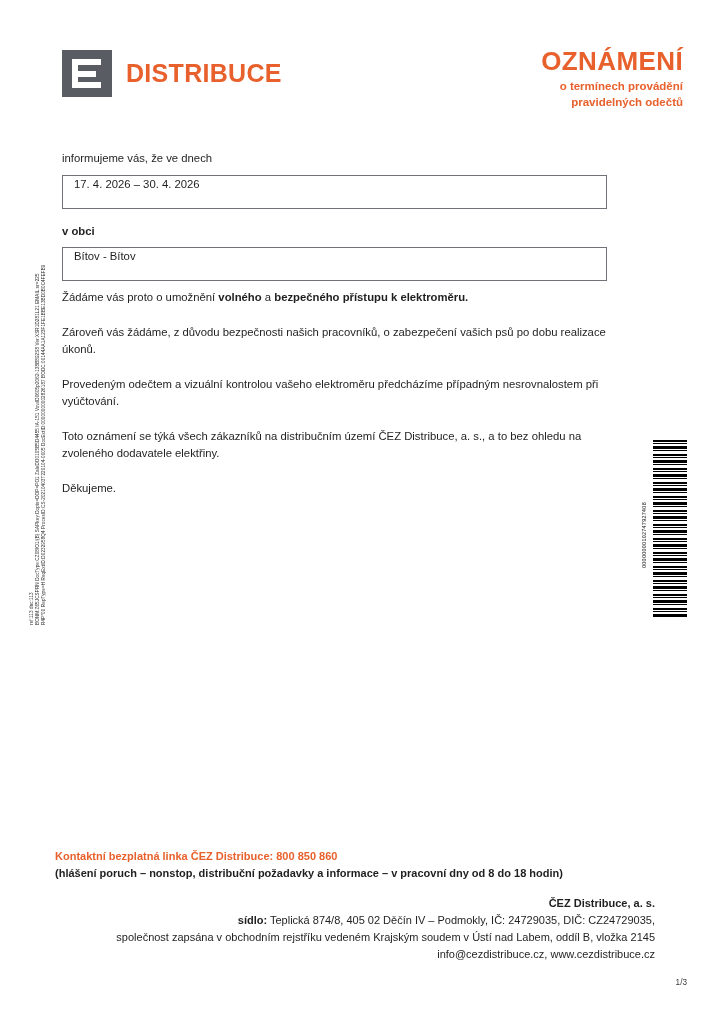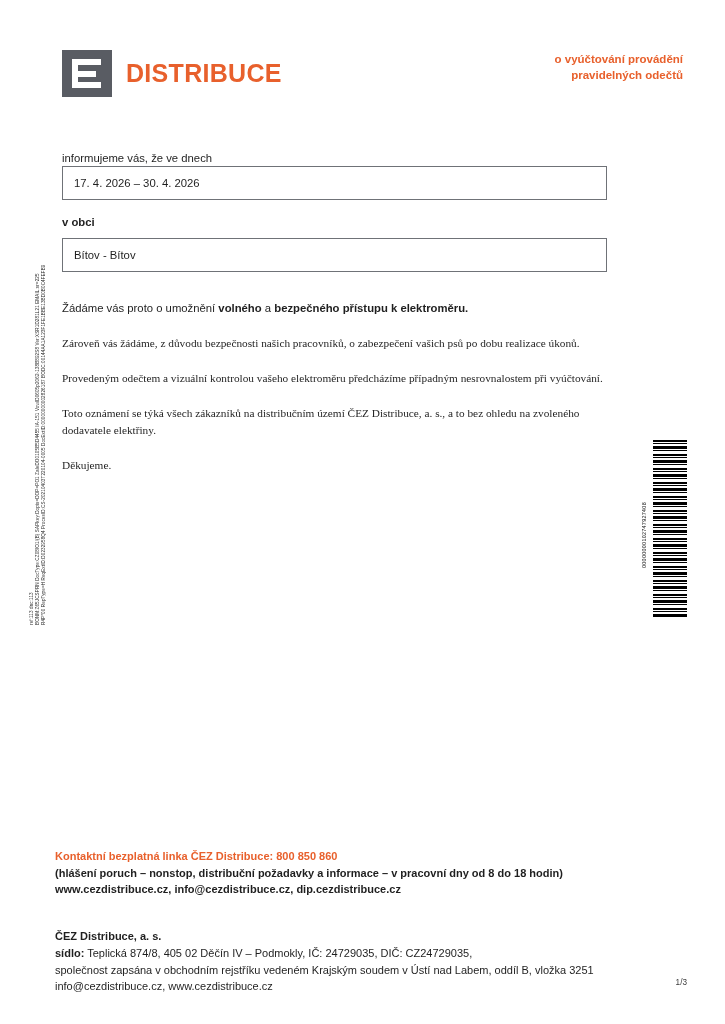--- a/index.html
+++ b/index.html
@@ -129,42 +129,42 @@
   .body-area {
     position: absolute;
     left: 62px;
     top: 150px;
     width: 545px;
     font-size: 11.3px;
     line-height: 1.45;
     color: #1f1f1f;
   }
   .greeting { margin-bottom: 18px; }
-  .intro    { }
+  .intro    { margin-bottom: 9px; }
 
   .field-box {
     border: 1px solid #6f7277;
     height: 34px;
     display: flex;
-    align-items: center;
+    align-items: flex-start;
     padding: 0 11px;
     font-size: 11.3px;
     color: #1f1f1f;
     background: #ffffff;
   }
 
   .lead-bold {
     font-weight: bold;
     margin-top: 14px;
     margin-bottom: 8px;
     line-height: 1.42;
   }
 
-  .para { margin-top: 28px; line-height: 1.5; }
-  .para.tight { margin-top: 18px; font-family: Liberation Serif, serif; }
+  .para { margin-top: 8px; line-height: 1.5; }
+  .para.tight { margin-top: 18px; }
   b { font-weight: bold; }
 
   
   .barcode-wrap {
     position: absolute;
     right: 38px;
     top: 440px;
     width: 46px;
     height: 178px;
   }
@@ -206,21 +206,21 @@
     width: 600px;
     font-size: 11px;
     line-height: 1.52;
     color: #1f1f1f;
   }
   .footer-hotline {
     color: #e8602c;
     font-weight: bold;
   }
   .footer-strong { font-weight: bold; }
-  .footer-block-2 { margin-top: 30px; }
+  .footer-block-2 { margin-top: 14px; text-align: right; }
   .page-num {
     position: absolute;
     right: 38px;
     top: 978px;
     font-size: 8.2px;
     color: #3a3a3a;
   }
 </style>
 </head>
 <body>
@@ -238,22 +238,23 @@
       <div class="logo-mark">
         <div class="bar-v"></div>
         <div class="bar-t"></div>
         <div class="bar-m"></div>
         <div class="bar-b"></div>
       </div>
       <div class="logo-word">DISTRIBUCE</div>
     </div>
 
     <div class="header-right">
+      <div class="notice-title">OZNÁMENÍ</div>
       <div class="notice-sub">
-        <div>o vyúčtování provádění</div>
+        <div>o termínech provádění</div>
         <div>pravidelných odečtů</div>
       </div>
     </div>
   </div>
 
   <div class="body-area">
 
 
     <div class="intro">informujeme vás, že ve dnech</div>
 
@@ -285,24 +286,23 @@
   <div class="barcode-wrap">
     <div class="barcode-num">
       <span>00000000102747927408</span>
     </div>
     <div class="barcode"></div>
   </div>
 
   <div class="footer">
     <div class="footer-hotline">Kontaktní bezplatná linka ČEZ Distribuce: 800 850 860</div>
     <div class="footer-strong">(hlášení poruch – nonstop, distribuční požadavky a informace – v pracovní dny od 8 do 18 hodin)</div>
-    <div class="footer-strong">www.cezdistribuce.cz, info@cezdistribuce.cz, dip.cezdistribuce.cz</div>
 
     <div class="footer-block-2">
       <div class="footer-strong">ČEZ Distribuce, a. s.</div>
       <div><b>sídlo:</b><span> Teplická 874/8, 405 02 Děčín IV – Podmokly, IČ: 24729035, DIČ: CZ24729035,</span></div>
-      <div>společnost zapsána v obchodním rejstříku vedeném Krajským soudem v Ústí nad Labem, oddíl B, vložka 3251</div>
+      <div>společnost zapsána v obchodním rejstříku vedeném Krajským soudem v Ústí nad Labem, oddíl B, vložka 2145</div>
       <div>info@cezdistribuce.cz, www.cezdistribuce.cz</div>
     </div>
   </div>
 
   <div class="page-num">1/3</div>
 </div>
 
 </body></html>

